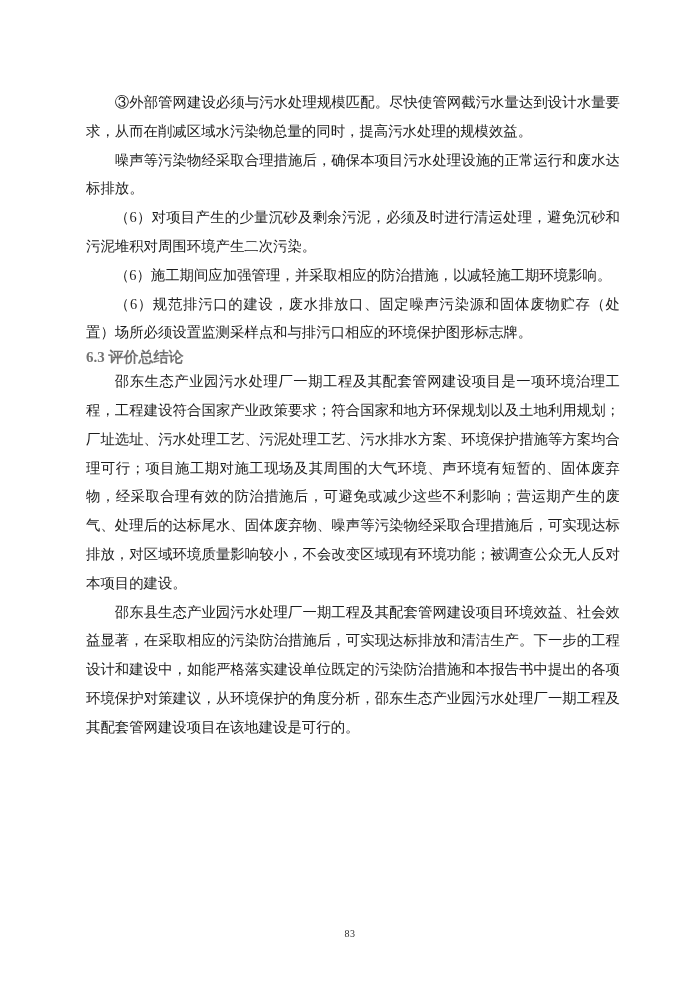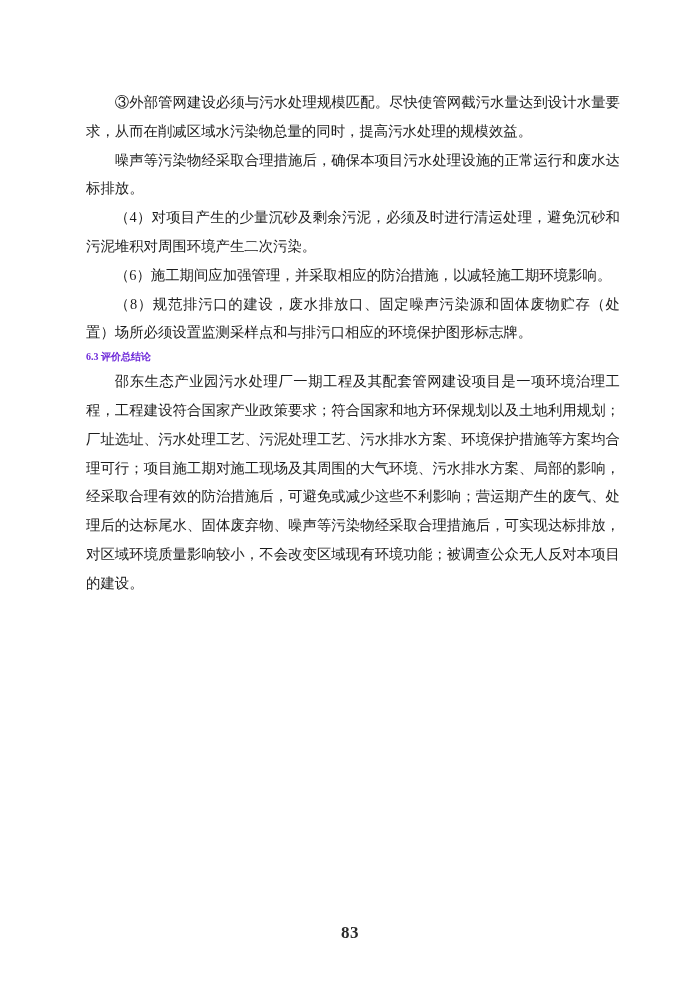--- a/index.html
+++ b/index.html
@@ -25,56 +25,56 @@
   .content p {
     margin: 0;
     font-size: 14.4px;
     line-height: 28.8px;
     text-indent: 2em;
     text-align: justify;
     letter-spacing: 0;
   }
   .content h2 {
     margin: 0;
-    font-size: 10px;
+    font-size: 15px;
     line-height: 20px;
     font-weight: bold;
-    color: #6d28d9;
+    color: #737373;
     text-indent: 0;
   }
   sup.cubic {
     font-size: 9px;
     line-height: 0;
     position: relative;
     top: -1px;
     margin-right: 2px;
   }
   .page-footer {
     position: absolute;
     left: 0;
     right: 0;
     top: 923px;
     text-align: center;
   }
   .page-number {
-    font-size: 17px;
+    font-size: 10px;
     color: #2b2b2b;
     letter-spacing: 0.5px;
-    font-weight: bold;
   }
 </style>
 </head>
 <body>
 
 <div class="page">
   <main class="content">
     <p>③外部管网建设必须与污水处理规模匹配。尽快使管网截污水量达到设计水量要求，从而在削减区域水污染物总量的同时，提高污水处理的规模效益。</p>
     <p>噪声等污染物经采取合理措施后，确保本项目污水处理设施的正常运行和废水达标排放。</p>
-    <p>（4）对项目产生的少量沉砂及剩余污泥，必须及时进行清运处理，避免沉砂和污泥堆积对周围环境产生二次污染。</p>
+    <p>（6）对项目产生的少量沉砂及剩余污泥，必须及时进行清运处理，避免沉砂和污泥堆积对周围环境产生二次污染。</p>
     <p>（6）施工期间应加强管理，并采取相应的防治措施，以减轻施工期环境影响。</p>
-    <p>（8）规范排污口的建设，废水排放口、固定噪声污染源和固体废物贮存（处置）场所必须设置监测采样点和与排污口相应的环境保护图形标志牌。</p>
+    <p>（6）规范排污口的建设，废水排放口、固定噪声污染源和固体废物贮存（处置）场所必须设置监测采样点和与排污口相应的环境保护图形标志牌。</p>
     <h2>6.3 评价总结论</h2>
-    <p>邵东生态产业园污水处理厂一期工程及其配套管网建设项目是一项环境治理工程，工程建设符合国家产业政策要求；符合国家和地方环保规划以及土地利用规划；厂址选址、污水处理工艺、污泥处理工艺、污水排水方案、环境保护措施等方案均合理可行；项目施工期对施工现场及其周围的大气环境、污水排水方案、局部的影响，经采取合理有效的防治措施后，可避免或减少这些不利影响；营运期产生的废气、处理后的达标尾水、固体废弃物、噪声等污染物经采取合理措施后，可实现达标排放，对区域环境质量影响较小，不会改变区域现有环境功能；被调查公众无人反对本项目的建设。</p>
+    <p>邵东生态产业园污水处理厂一期工程及其配套管网建设项目是一项环境治理工程，工程建设符合国家产业政策要求；符合国家和地方环保规划以及土地利用规划；厂址选址、污水处理工艺、污泥处理工艺、污水排水方案、环境保护措施等方案均合理可行；项目施工期对施工现场及其周围的大气环境、声环境有短暂的、固体废弃物，经采取合理有效的防治措施后，可避免或减少这些不利影响；营运期产生的废气、处理后的达标尾水、固体废弃物、噪声等污染物经采取合理措施后，可实现达标排放，对区域环境质量影响较小，不会改变区域现有环境功能；被调查公众无人反对本项目的建设。</p>
+    <p>邵东县生态产业园污水处理厂一期工程及其配套管网建设项目环境效益、社会效益显著，在采取相应的污染防治措施后，可实现达标排放和清洁生产。下一步的工程设计和建设中，如能严格落实建设单位既定的污染防治措施和本报告书中提出的各项环境保护对策建议，从环境保护的角度分析，邵东生态产业园污水处理厂一期工程及其配套管网建设项目在该地建设是可行的。</p>
   </main>
   <footer class="page-footer">
     <span class="page-number">83</span>
   </footer>
 </div>
 
 </body></html>

